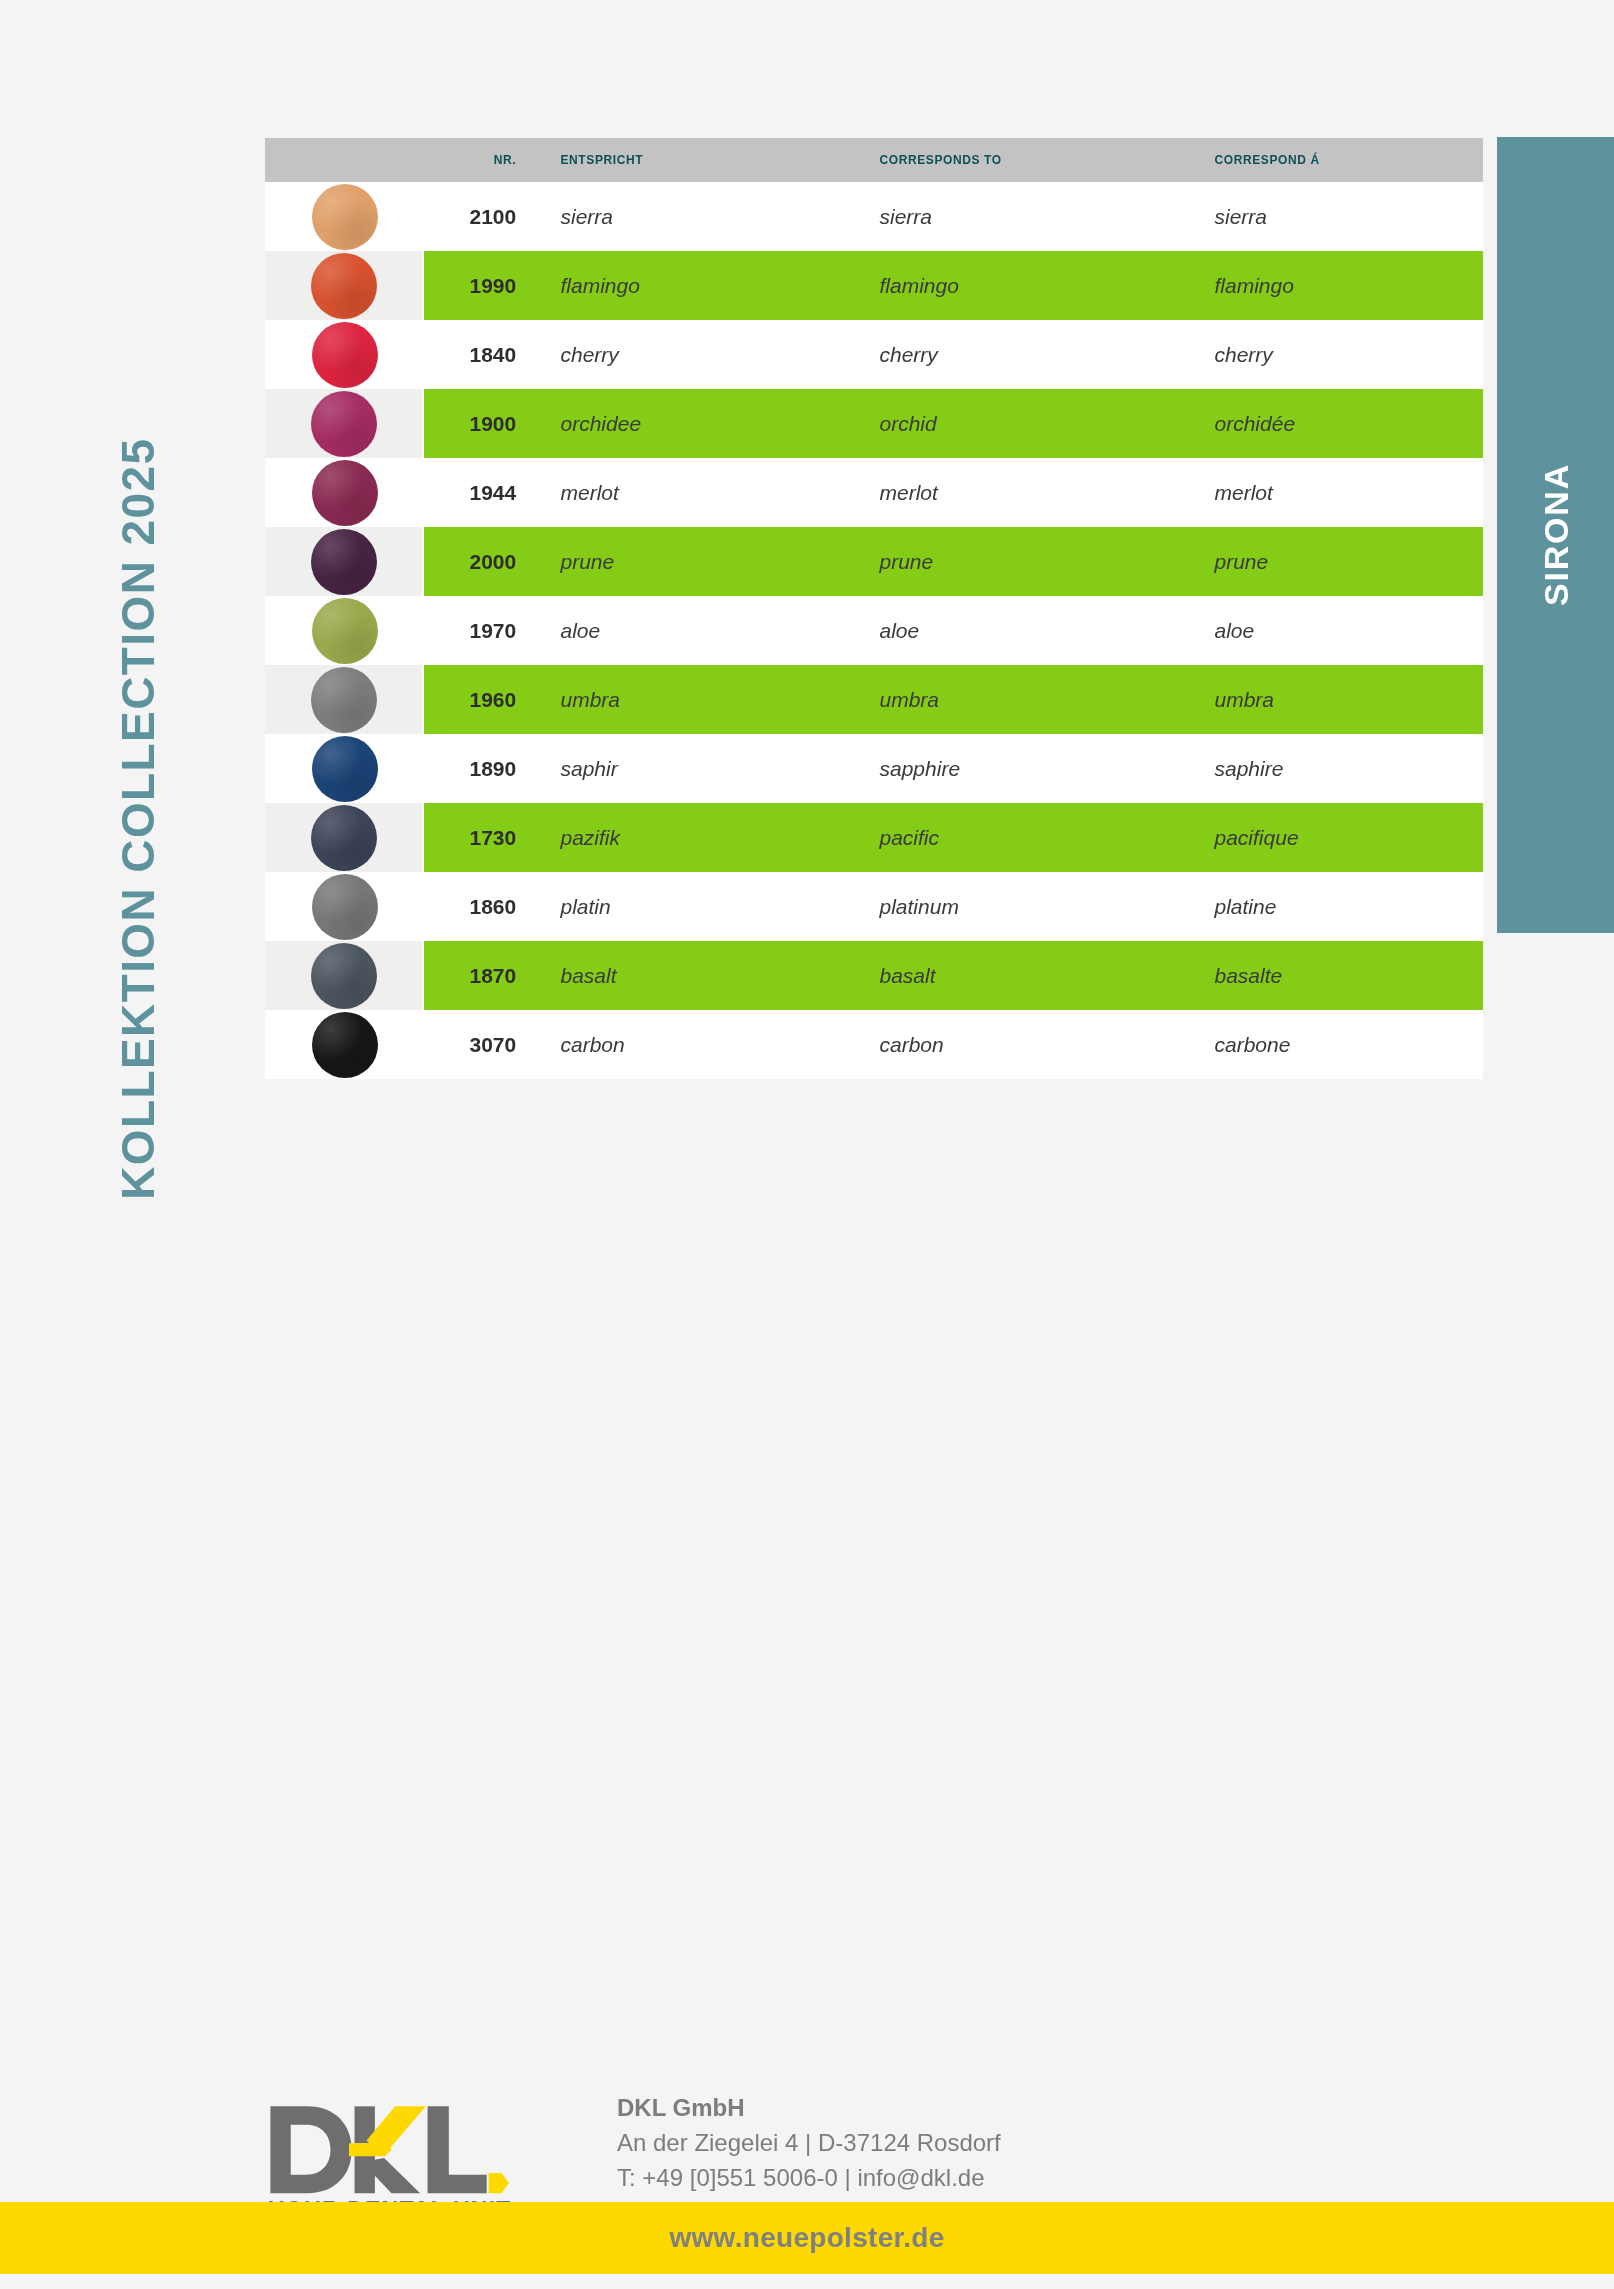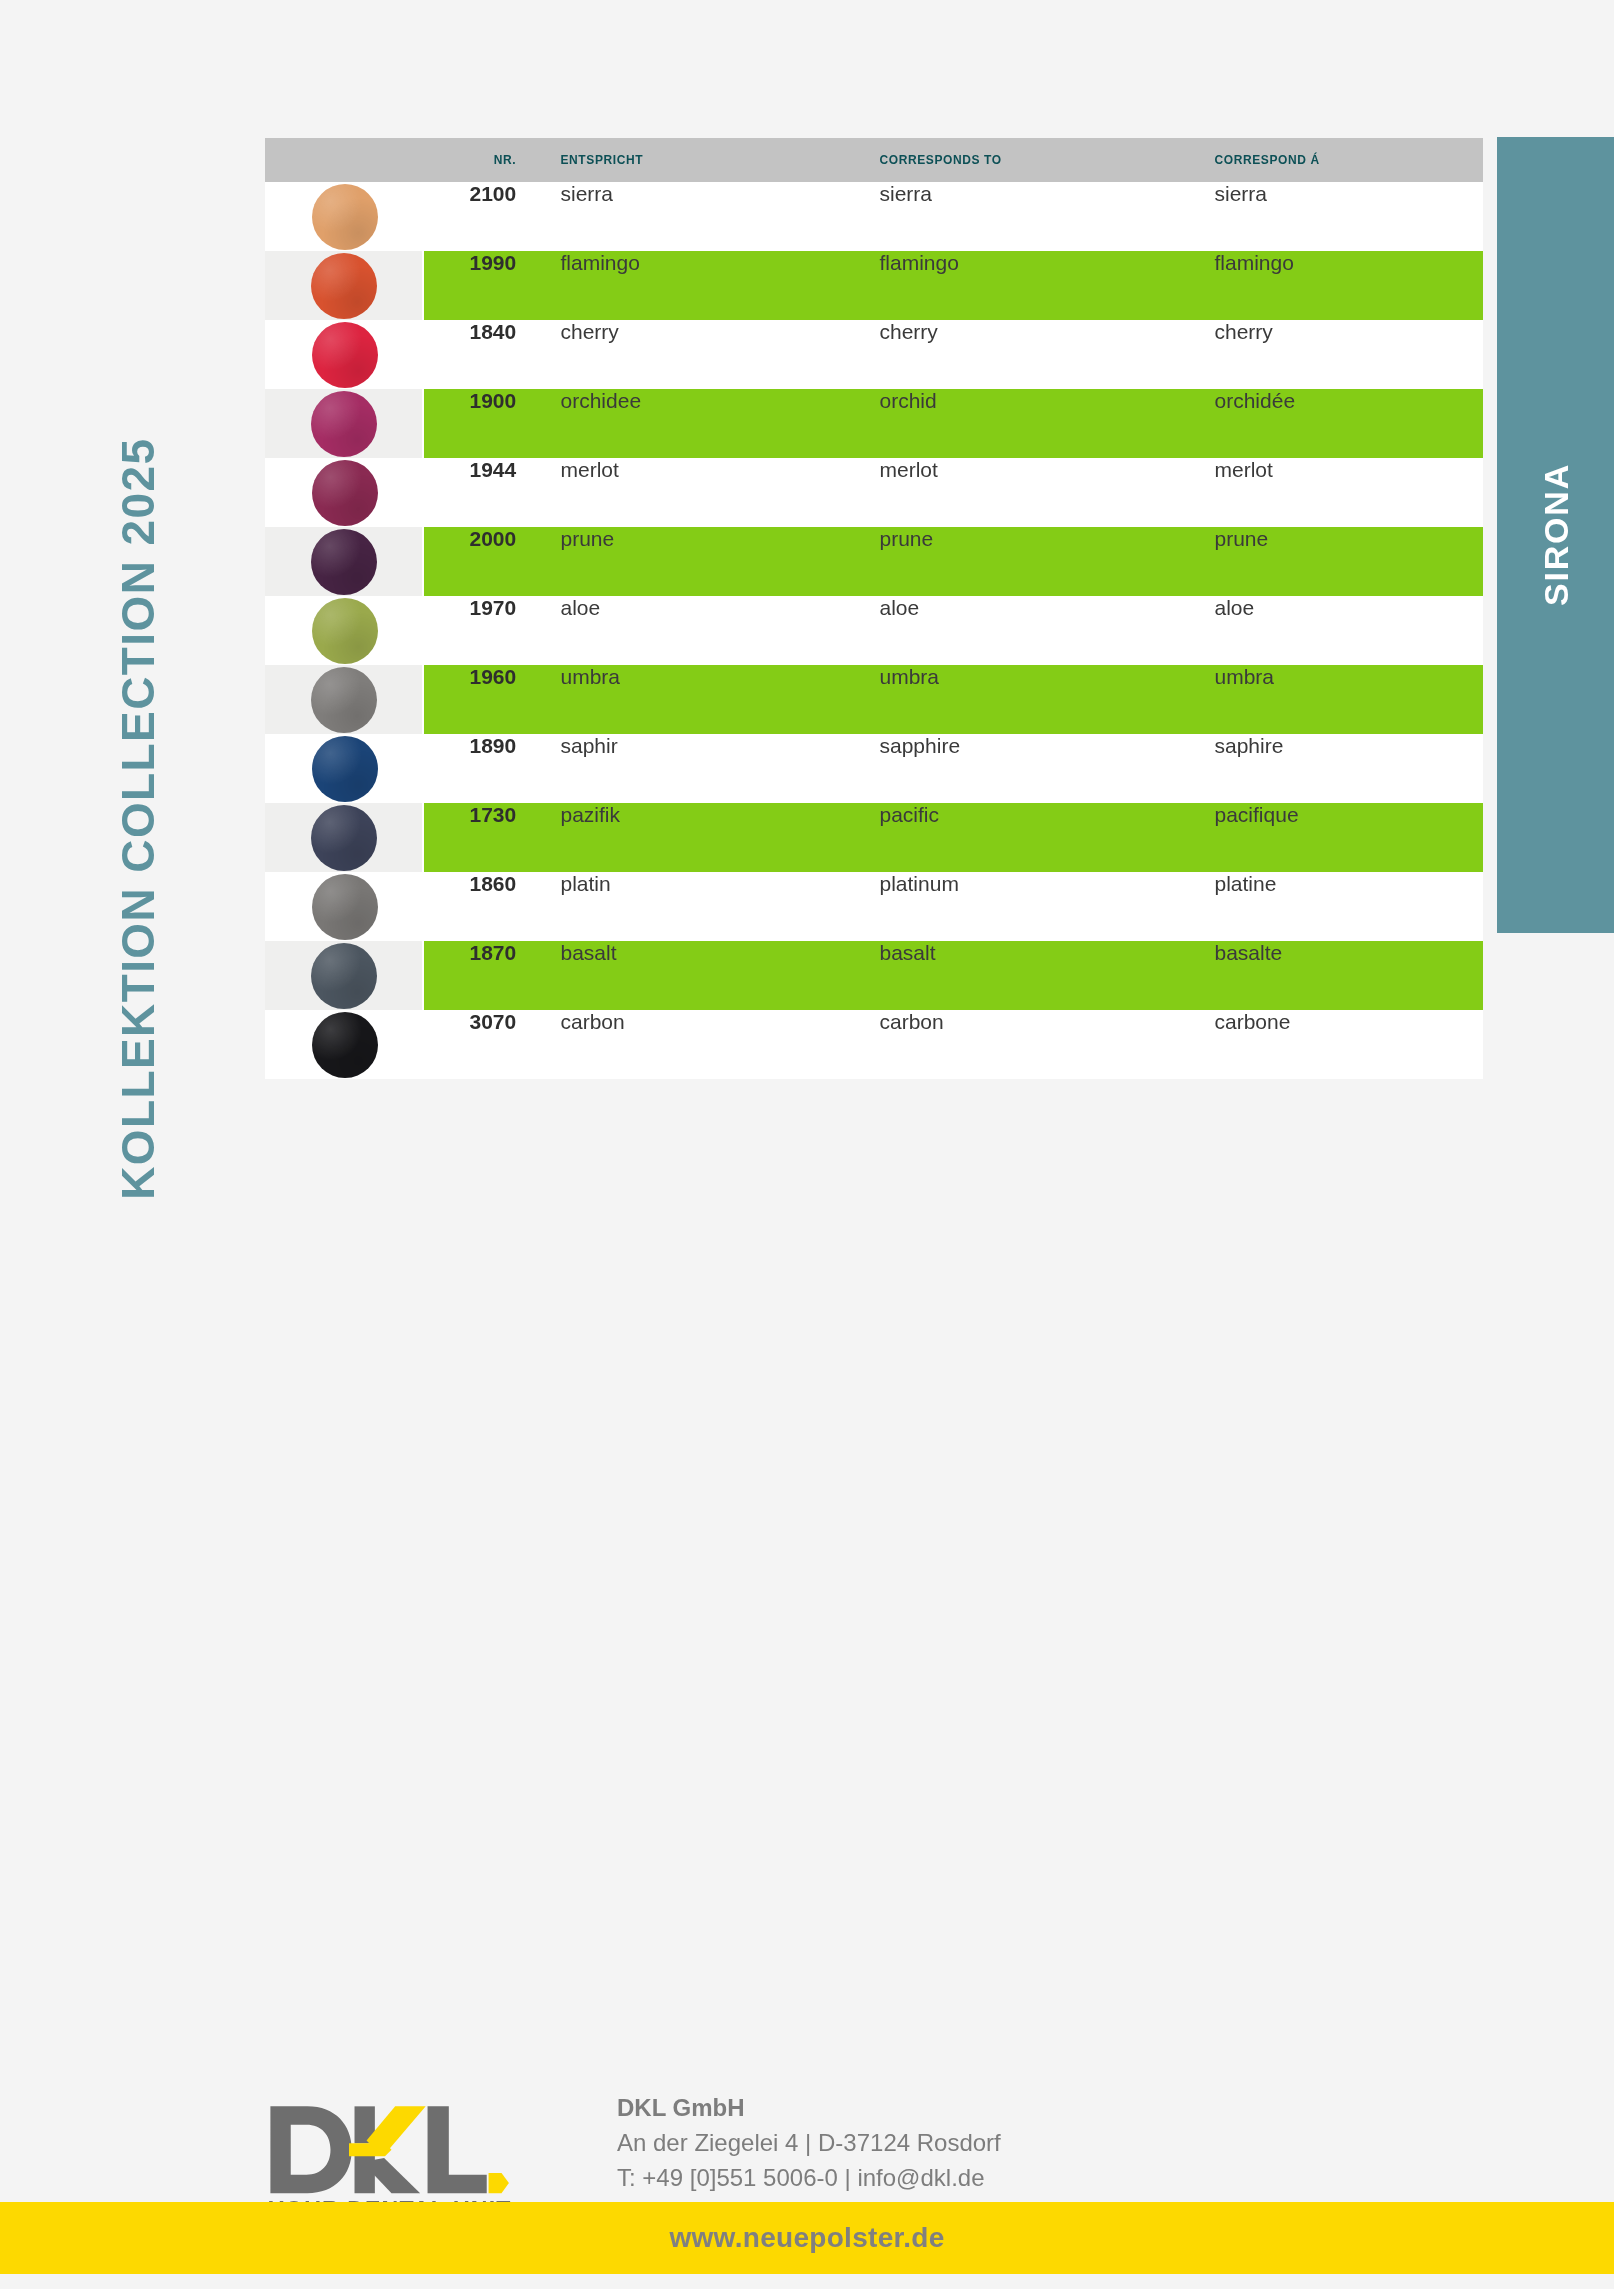--- a/index.html
+++ b/index.html
@@ -90,20 +90,21 @@
   .col-fr     { width: 298px; flex: 0 0 298px; }
 
   .tbl-header .col-nr { text-align: right; padding-right: 14.8px; box-sizing: border-box; }
   .tbl-header .col-de,
   .tbl-header .col-en,
   .tbl-header .col-fr { padding-left: 29.5px; box-sizing: border-box; }
 
   .tbl-row {
     display: flex;
     height: 69px;
+    align-items: center;
     background: #ffffff;
   }
   .tbl-row.alt { background: #84cc16; }
   .tbl-row.alt .cell-swatch {
     background: #efefee;
     border-right: 2.8px solid #ffffff;
     box-sizing: border-box;
   }
 
   .cell-swatch {
@@ -137,20 +138,21 @@
     color: #2e2e2e;
     text-align: right;
     padding-right: 14.8px;
     box-sizing: border-box;
   }
   .cell-name {
     font-size: 21px;
     color: #3a3a3a;
     padding-left: 29.5px;
     box-sizing: border-box;
+    font-style: italic;
   }
 
   
   #footer {
     position: absolute;
     left: 0;
     top: 2036px;
     width: 1614px;
     height: 254px;
   }

